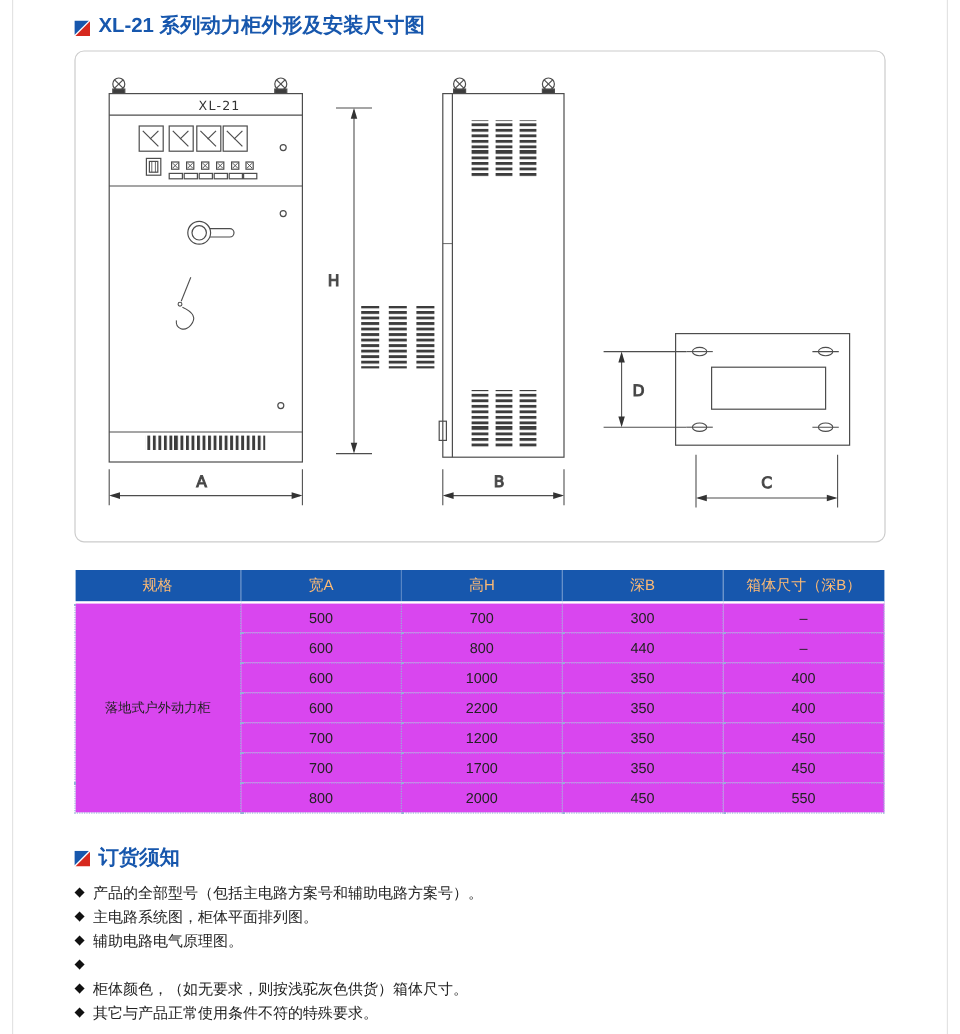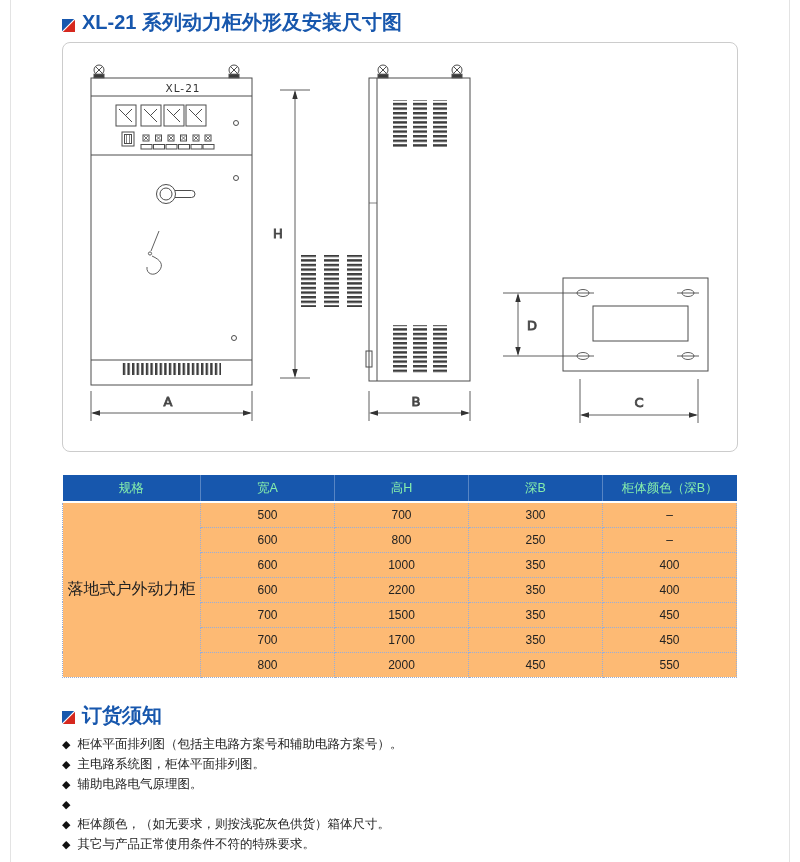--- a/index.html
+++ b/index.html
@@ -10,47 +10,47 @@
     color:#222; overflow:hidden;
   }
   .page-frame {
     position:absolute; top:0; bottom:0; left:10px; right:10px;
     border-left:1px solid #e3e3e3; border-right:1px solid #e3e3e3;
     pointer-events:none;
   }
   .content { position:absolute; left:62px; right:62px; top:0; }
   .sec-title {
     display:flex; align-items:center; gap:7px;
-    font-size:20px; font-weight:bold; color:#1757ad;
+    font-size:17px; font-weight:bold; color:#1757ad;
     margin-top:13px; line-height:18px;
   }
   .flag-icon { width:13px; height:13px; display:inline-block; flex:0 0 13px; }
   .panel {
     margin-top:11px; height:410px;
     border:1px solid #cccccc; border-radius:8px;
     background:#fff; overflow:hidden;
   }
   .panel svg { display:block; }
 
   table.spec {
     width:675px; margin-top:23px; border-collapse:collapse;
     font-size:12px; table-layout:fixed;
   }
   table.spec th {
-    background:#1757ad; color:#86efac; font-weight:normal; font-size:12.5px;
+    background:#1757ad; color:#fdba74; font-weight:normal; font-size:12.5px;
     height:27px; text-align:center; border-left:1px solid rgba(255,255,255,0.28);
     border-bottom:2px solid #ffffff;
     margin-top:22px;
   }
   table.spec th:first-child { border-left:none; }
   table.spec td {
-    background:#fdba74; height:25px; text-align:center;
+    background:#d946ef; height:25px; text-align:center;
     border:1px dotted #98aed8; color:#222;
   }
-  table.spec td.cat { font-size:16px; }
+  table.spec td.cat { font-size:11px; }
   col.c0 { width:138px; }
 
   .notice-title { margin-top:28px; }
   .bullets { margin-top:10px; }
   .bullet-item {
     display:flex; align-items:flex-start; gap:7px;
     font-size:12.5px; color:#222; line-height:20px; height:20px;
   }
   .diamond { font-size:11px; line-height:20px; color:#111; }
 
@@ -253,52 +253,52 @@
         <col>
         <col>
         <col>
       </colgroup>
     <thead>
       <tr>
         <th>规格</th>
         <th>宽A</th>
         <th>高H</th>
         <th>深B</th>
-        <th>柜体颜色（深B）</th>
+        <th>箱体尺寸（深B）</th>
       </tr>
     </thead>
     <tbody>
       <tr>
         <td class="cat" rowspan="7">落地式户外动力柜</td>
         <td>500</td>
         <td>700</td>
         <td>300</td>
         <td>–</td>
       </tr>
       <tr>
         <td>600</td>
         <td>800</td>
-        <td>250</td>
+        <td>440</td>
         <td>–</td>
       </tr>
       <tr>
         <td>600</td>
         <td>1000</td>
         <td>350</td>
         <td>400</td>
       </tr>
       <tr>
         <td>600</td>
         <td>2200</td>
         <td>350</td>
         <td>400</td>
       </tr>
       <tr>
         <td>700</td>
-        <td>1500</td>
+        <td>1200</td>
         <td>350</td>
         <td>450</td>
       </tr>
       <tr>
         <td>700</td>
         <td>1700</td>
         <td>350</td>
         <td>450</td>
       </tr>
       <tr>
@@ -316,21 +316,21 @@
         <polygon points="0,0 12.2,0 0,12.2" fill="#1757ad"></polygon>
         <polygon points="13,0.8 13,13 0.8,13" fill="#d6281e"></polygon>
       </svg>
     </span>
     <span>订货须知</span>
   </div>
 
   <div class="bullets">
     <div class="bullet-item">
       <span class="diamond">◆</span>
-      <span>柜体平面排列图（包括主电路方案号和辅助电路方案号）。</span>
+      <span>产品的全部型号（包括主电路方案号和辅助电路方案号）。</span>
     </div>
     <div class="bullet-item">
       <span class="diamond">◆</span>
       <span>主电路系统图，柜体平面排列图。</span>
     </div>
     <div class="bullet-item">
       <span class="diamond">◆</span>
       <span>辅助电路电气原理图。</span>
     </div>
     <div class="bullet-item">

